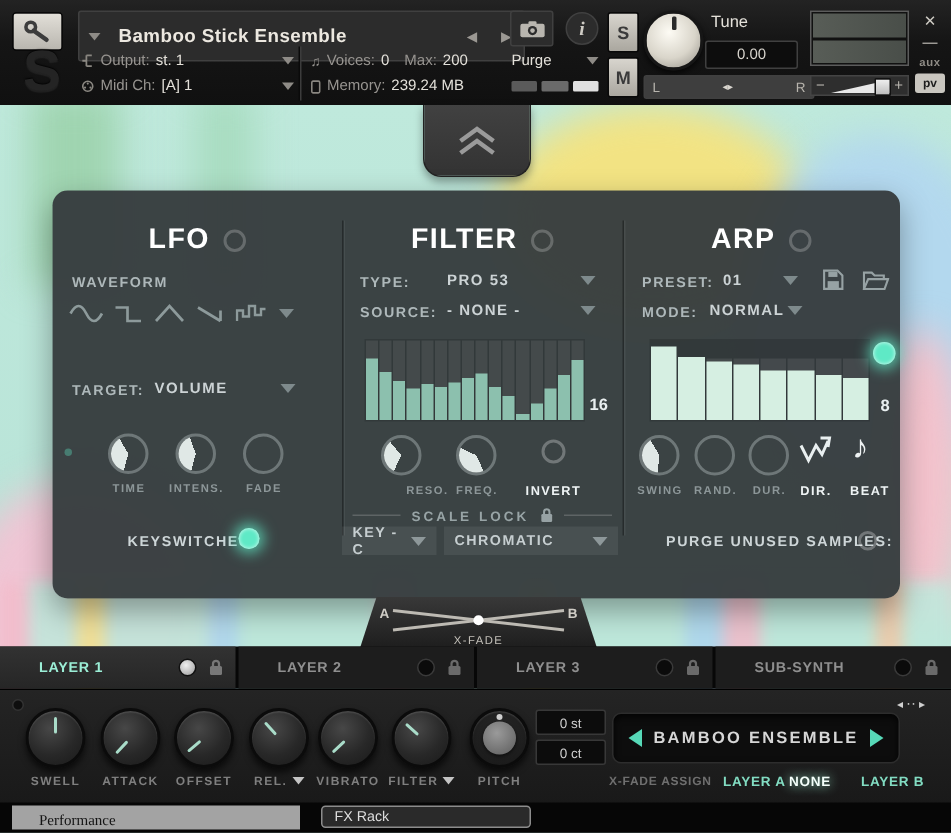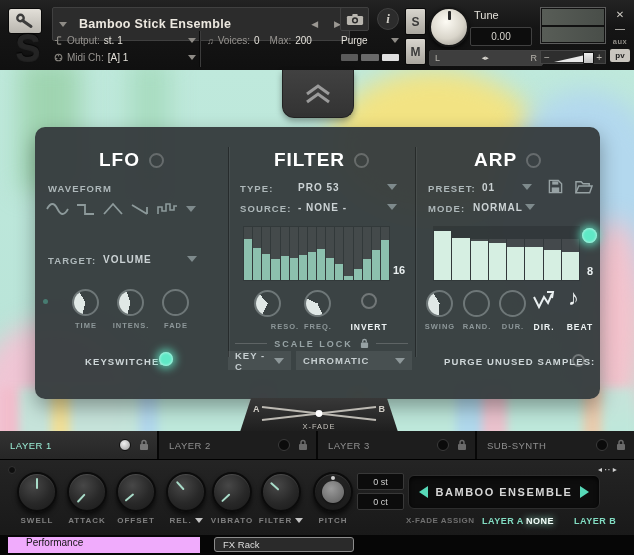--- a/index.html
+++ b/index.html
@@ -110,21 +110,21 @@
   
   #xfade{position:absolute;left:240px;top:398px;width:158px;height:34px;
     background:linear-gradient(#383838,#1e1e1e);
     clip-path:polygon(7% 0,93% 0,100% 100%,0 100%);
     color:#d0cdc6;}
 
   
   #layerbar{position:absolute;left:0;top:431px;width:634px;height:28px;background:#070707;display:flex;gap:2px;}
   .ltab{position:relative;flex:1;display:flex;align-items:center;background:#1d1d1d;}
   .ltab.active{background:linear-gradient(#323232,#262626);}
-  .ltab .llabel{margin-left:10px;font-size:9.5px;font-weight:normal;letter-spacing:.5px;color:#8f8f8f;}
+  .ltab .llabel{margin-left:26px;font-size:9.5px;font-weight:bold;letter-spacing:.5px;color:#8f8f8f;}
   .ltab.active .llabel{color:#9beed6;}
   .lled{position:absolute;right:26px;top:8px;width:12px;height:12px;border-radius:50%;
     background:#0b0b0b;border:1px solid #3a3a3a;box-sizing:border-box;}
   .ltab.active .lled{background:radial-gradient(circle at 40% 35%,#f0f0f0,#9a9a9a);border-color:#111;}
 
   
   #bottom{position:absolute;left:0;top:459px;width:634px;height:76px;
     background:linear-gradient(#242424,#191919);border-top:1px solid #000;}
   .bknob{position:absolute;width:40px;height:40px;border-radius:50%;
     background:radial-gradient(circle at 40% 32%,#474747,#282828 55%,#191919);
@@ -143,22 +143,22 @@
     border:1px solid #2d2d2d;border-radius:6px;display:flex;align-items:center;
     box-shadow:inset 0 2px 5px rgba(0,0,0,.8);}
   #patchsel .pname{flex:1;text-align:center;color:#d6d6d6;font-size:11px;font-weight:bold;letter-spacing:1.5px;}
   .selarr{width:0;height:0;border-top:6px solid transparent;border-bottom:6px solid transparent;}
   .selarr.left{border-right:9px solid #57d9b8;margin-left:10px;}
   .selarr.right{border-left:9px solid #57d9b8;margin-right:10px;}
   .assign{position:absolute;top:56px;font-size:9px;font-weight:bold;letter-spacing:.5px;}
 
   
   #footer{position:absolute;left:0;top:535px;width:634px;height:20px;background:#060606;}
-  #perftab{position:absolute;left:8px;top:2px;width:192px;height:16px;background:#f0abfc;
-    color:#141414;font-size:10px;display:flex;align-items:flex-start;padding-left:18px;box-sizing:border-box;}
+  #perftab{position:absolute;left:8px;top:2px;width:192px;height:16px;background:#a3a3a3;
+    color:#141414;font-size:10px;display:flex;align-items:flex-end;padding-left:18px;box-sizing:border-box;font-family:Liberation Serif, serif;}
   #fxtab{position:absolute;left:214px;top:2px;width:140px;height:15px;background:#2a2a2a;
     border:1px solid #8c8c8c;border-radius:3px;color:#dedede;font-size:9.5px;
     display:flex;align-items:center;padding-left:8px;box-sizing:border-box;}
 </style>
 </head>
 <body>
 
 <div id="app">
 
   <div id="kheader">
@@ -210,20 +210,27 @@
     <div class="hrow" style="left:54px;top:50px;width:144px;height:15px;">
       <svg width="9" height="9" viewBox="0 0 10 10">
         <circle cx="5" cy="5" r="3.7" fill="none" stroke="#8a8781" stroke-width="1.2"></circle>
         <circle cx="5" cy="3" r="0.8" fill="#8a8781"></circle>
           <circle cx="3" cy="6" r="0.8" fill="#8a8781"></circle>
         <circle cx="7" cy="6" r="0.8" fill="#8a8781"></circle>
       </svg>
       <span class="dim">Midi Ch:</span>
       <span class="lit">[A] 1</span>
       <div class="caret" style="margin-left:auto;margin-right:2px;"></div>
+    </div>
+    <div class="hrow" style="left:207px;top:50px;width:126px;height:15px;">
+      <svg width="7" height="10" viewBox="0 0 8 11">
+        <rect x="1" y="1" width="6" height="9" rx="1" fill="none" stroke="#8a8781" stroke-width="1.2"></rect>
+      </svg>
+      <span class="dim">Memory:</span>
+      <span class="lit">239.24 MB</span>
     </div>
     <div class="hrow" style="left:341px;top:53px;width:58px;height:8px;gap:3px;">
       <div class="meterseg" style="flex:1;background:#5a5a5a;"></div>
       <div class="meterseg" style="flex:1;background:#6a6a6a;"></div>
       <div class="meterseg" style="flex:1;background:#e0e0e0;"></div>
     </div>
 
     <div class="smbtn" style="left:405px;top:8px;">S</div>
     <div class="smbtn" style="left:405px;top:38px;">M</div>
     <div id="tuneknob">

